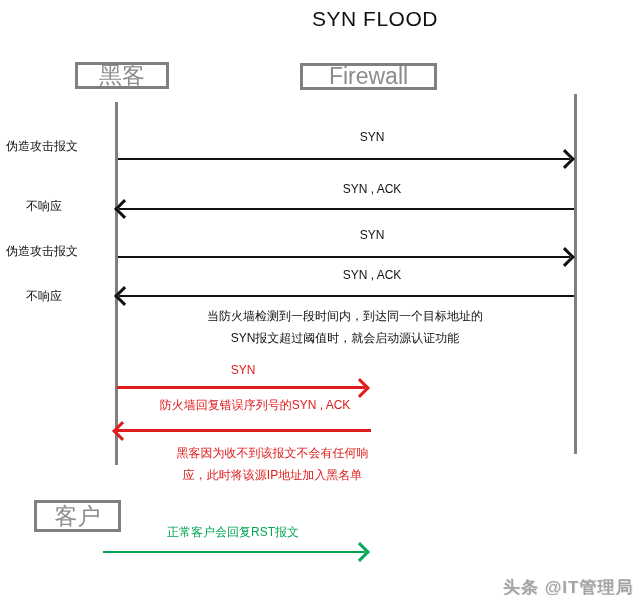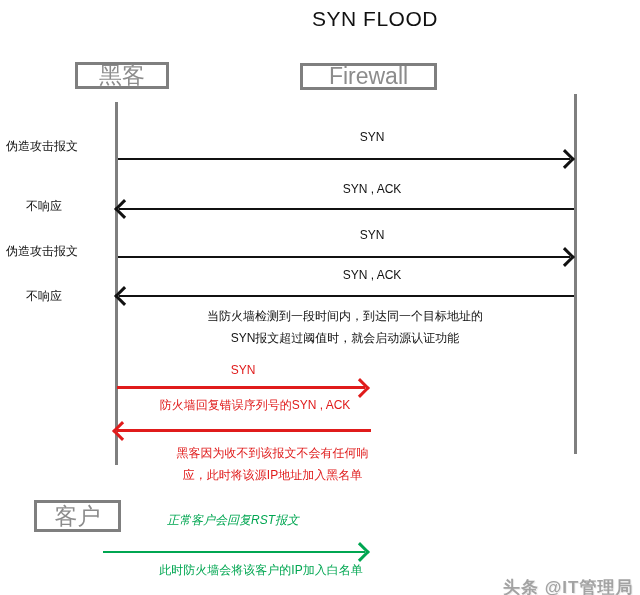--- a/index.html
+++ b/index.html
@@ -85,19 +85,18 @@
   <div class="lbl red f17 center" style="left:143px;top:363px;width:200px;">SYN</div>
   <div class="arrow right thick red" style="left:117px;top:386px;width:248px;"></div>
   <div class="lbl red f17 center" style="left:95px;top:398px;width:320px;">防火墙回复错误序列号的SYN , ACK</div>
   <div class="arrow left thick red" style="left:117px;top:429px;width:254px;"></div>
   <div class="lbl red f17 center" style="left:115px;top:446px;width:315px;">黑客因为收不到该报文不会有任何响</div>
   <div class="lbl red f17 center" style="left:115px;top:468px;width:315px;">应，此时将该源IP地址加入黑名单</div>
 
   <div class="actor-box" style="left:34px;top:500px;width:87px;height:32px;">
     <span>客户</span>
   </div>
-  <div class="lbl green f17 center" style="left:133px;top:513px;width:200px;font-style:italic;">正常客户会回复RST报文</div>
+  <div class="lbl green f17 center" style="left:133px;top:525px;width:200px;">正常客户会回复RST报文</div>
   <div class="arrow right green" style="left:103px;top:551px;width:262px;"></div>
-  <div class="lbl green f17 center" style="left:105px;top:563px;width:312px;">此时防火墙会将该客户的IP加入白名单</div>
 
   <div class="watermark" style="left:503px;top:576px;">头条 @IT管理局</div>
 
 </div>
 
 </body></html>

